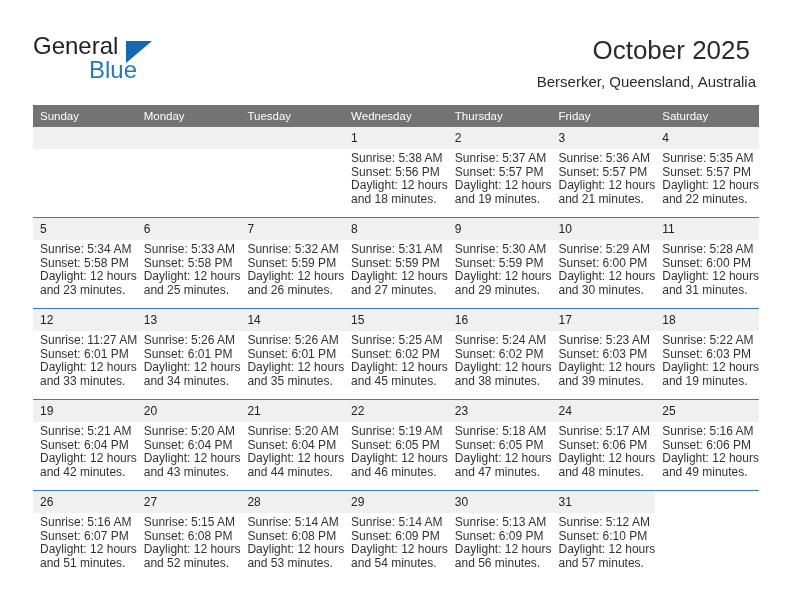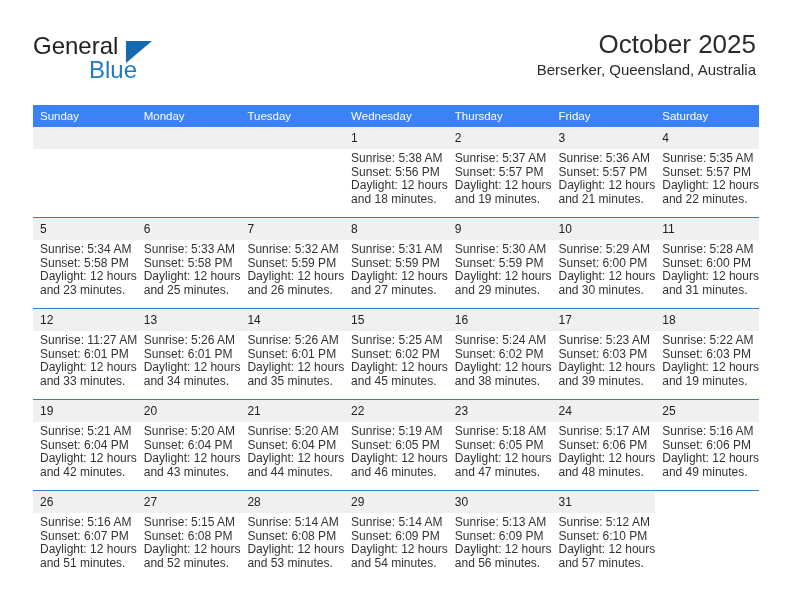--- a/index.html
+++ b/index.html
@@ -67,40 +67,40 @@
     position: absolute;
     right: 36px;
     top: 28px;
     text-align: right;
   }
   .cal-title {
     font-size: 26px;
     line-height: 32px;
     color: #2b2b2b;
     font-weight: normal;
-    margin: 0;
+    margin: 6px;
   }
   .cal-subtitle {
     font-size: 15px;
     line-height: 20px;
     color: #2b2b2b;
     margin: 0 0 0 0;
   }
 
   
   .calendar {
     position: absolute;
     left: 33px;
     top: 105px;
     width: 726px;
     border-collapse: collapse;
     table-layout: fixed;
   }
   .calendar th {
-    background: #3b82f6;
+    background: #737373;
     color: #ffffff;
     font-size: 11.5px;
     font-weight: normal;
     text-align: left;
     padding: 5px 0 5px 7px;
     height: 19px;
     box-sizing: border-box;
   }
   .calendar td {
     width: 103.71px;

